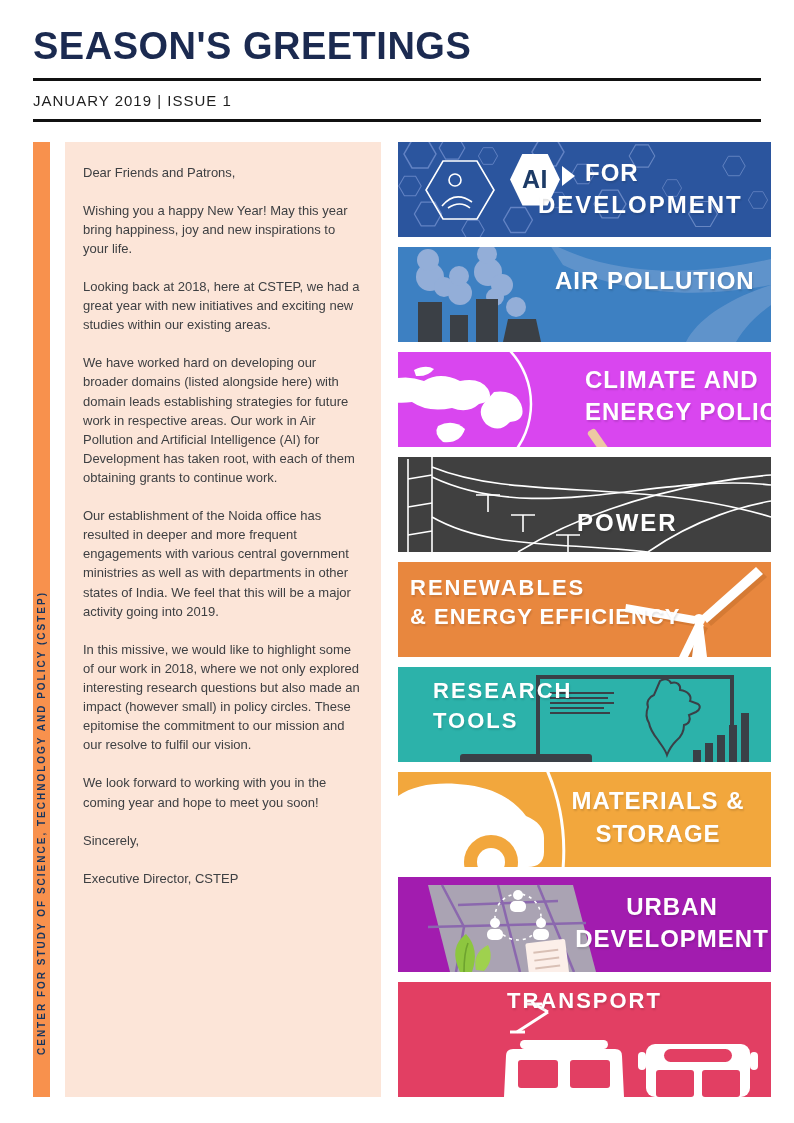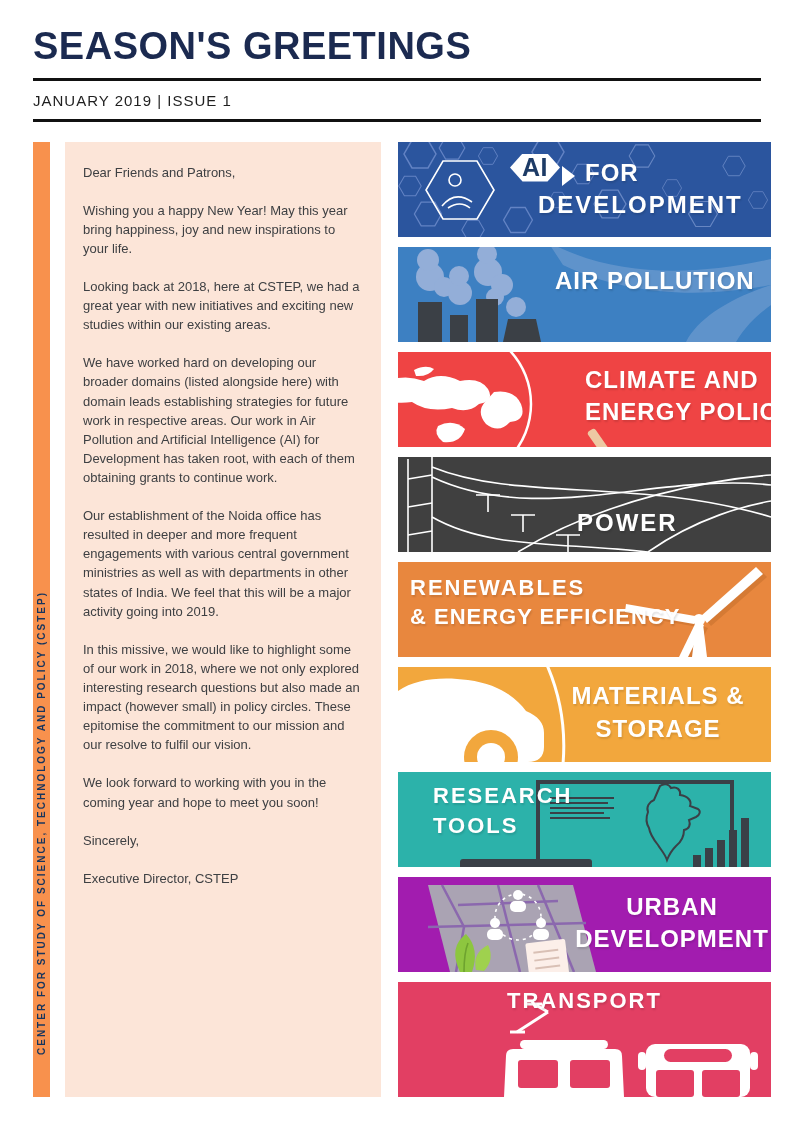--- a/index.html
+++ b/index.html
@@ -25,21 +25,21 @@
   .letter .sig-line { margin-bottom:0; }
 
   
   .banners { flex:1 1 auto; display:flex; flex-direction:column; gap:10px; }
   .banner { position:relative; overflow:hidden; flex:0 0 95px; height:95px; }
   .banner.b9 { flex:1 1 auto; height:auto; }
   .banner svg { position:absolute; inset:0; width:100%; height:100%; display:block; }
   .line { position:absolute; color:#ffffff; font-weight:700; font-size:24px; letter-spacing:1px; white-space:nowrap; text-shadow:1px 2px 2px rgba(0,0,0,0.12); }
 
   
-  .ai-badge { position:absolute; left:112px; top:12px; width:50px; height:28px; background:#ffffff;
+  .ai-badge { position:absolute; left:112px; top:12px; width:50px; height:52px; background:#ffffff;
               clip-path:polygon(25% 0,75% 0,100% 50%,75% 100%,25% 100%,0 50%);
               display:flex; align-items:center; justify-content:center;
               color:#1d3b66; font-weight:700; font-size:25px; letter-spacing:0.5px; }
   .ai-chevron { position:absolute; left:164px; top:24px; width:0; height:0;
                 border-top:10px solid transparent; border-bottom:10px solid transparent; border-left:13px solid #ffffff; }
   .b1 .l1 { left:187px; top:17px; }
   .b1 .l2 { left:140px; top:49px; letter-spacing:2px; }
 
   
   .b2 .l1 { left:157px; top:20px; }
@@ -165,21 +165,21 @@
           <g fill="#3b4046">
             <rect x="20" y="55" width="24" height="40"></rect>
             <rect x="52" y="68" width="18" height="27"></rect>
             <rect x="78" y="52" width="22" height="43"></rect>
             <path d="M110,72 L138,72 L143,95 L105,95 Z"></path>
           </g>
         </svg>
         <div class="line l1">AIR POLLUTION</div>
       </div>
 
-      <div class="banner b3" style="background: #ef4444;">
+      <div class="banner b3" style="background: #d946ef;">
         <svg viewBox="0 0 373 95" preserveAspectRatio="xMidYMid slice">
           <circle cx="55" cy="52" r="78" fill="none" stroke="#ffffff" stroke-width="2.5"></circle>
           <g fill="#ffffff">
             <path d="M-20,34 Q2,20 26,29 Q42,19 62,29 Q82,25 90,37 Q97,49 81,52 Q70,62 54,56 Q30,61 14,50 Q-6,53 -20,45 Z"></path>
             <path d="M96,40 Q116,37 123,52 Q129,68 112,70 Q101,82 88,72 Q78,60 87,50 Z"></path>
             <path d="M40,74 Q55,66 67,77 Q62,92 45,90 Q35,82 40,74 Z"></path>
             <path d="M16,18 Q28,12 36,17 Q30,25 18,24 Z"></path>
           </g>
           <rect x="196" y="76" width="9" height="34" rx="3" fill="#edc9a3" transform="rotate(-35 200 90)"></rect>
         </svg>
@@ -220,31 +220,20 @@
             <polygon points="297,54 228,42 227,50 296,62"></polygon>
             <polygon points="298,60 281,95 290,95 306,63"></polygon>
             <circle cx="301" cy="58" r="6"></circle>
             <polygon points="298,62 305,62 309,95 294,95"></polygon>
           </g>
         </svg>
         <div class="line l1">RENEWABLES</div>
         <div class="line l2">&amp; ENERGY EFFICIENCY</div>
       </div>
 
-      <div class="banner b7" style="background: rgb(242, 167, 61);">
-        <svg viewBox="0 0 373 95" preserveAspectRatio="xMidYMid slice">
-          <path d="M-5,95 L-5,28 C12,12 42,9 70,13 C100,17 118,30 128,44 C140,49 146,56 146,66 L146,80 C146,90 140,95 130,95 Z" fill="#ffffff"></path>
-          <circle cx="93" cy="90" r="27" fill="#f2a73d"></circle>
-          <circle cx="93" cy="90" r="14" fill="#ffffff"></circle>
-          <path d="M149,-2 C162,28 168,62 165,97" fill="none" stroke="#ffffff" stroke-width="3"></path>
-        </svg>
-        <div class="line l1">MATERIALS &amp;</div>
-        <div class="line l2">STORAGE</div>
-      </div>
-
       <div class="banner b6" style="background: rgb(44, 178, 170);">
         <svg viewBox="0 0 373 95" preserveAspectRatio="xMidYMid slice">
           <rect x="140" y="10" width="194" height="92" fill="none" stroke="#3a4047" stroke-width="4"></rect>
           <rect x="62" y="87" width="132" height="10" rx="3" fill="#3a4047"></rect>
           <g stroke="#3a4047" stroke-width="2" fill="none">
             <path d="M152,26 H216"></path>
               <path d="M152,31 H210"></path>
               <path d="M152,36 H216"></path>
               <path d="M152,41 H206"></path>
               <path d="M152,46 H212"></path>
@@ -253,20 +242,31 @@
           <g fill="#3a4047">
             <rect x="295" y="83" width="8" height="12"></rect>
             <rect x="307" y="76" width="8" height="19"></rect>
             <rect x="319" y="68" width="8" height="27"></rect>
             <rect x="331" y="58" width="8" height="37"></rect>
             <rect x="343" y="46" width="8" height="49"></rect>
           </g>
         </svg>
         <div class="line l1">RESEARCH</div>
         <div class="line l2">TOOLS</div>
+      </div>
+
+      <div class="banner b7" style="background: rgb(242, 167, 61);">
+        <svg viewBox="0 0 373 95" preserveAspectRatio="xMidYMid slice">
+          <path d="M-5,95 L-5,28 C12,12 42,9 70,13 C100,17 118,30 128,44 C140,49 146,56 146,66 L146,80 C146,90 140,95 130,95 Z" fill="#ffffff"></path>
+          <circle cx="93" cy="90" r="27" fill="#f2a73d"></circle>
+          <circle cx="93" cy="90" r="14" fill="#ffffff"></circle>
+          <path d="M149,-2 C162,28 168,62 165,97" fill="none" stroke="#ffffff" stroke-width="3"></path>
+        </svg>
+        <div class="line l1">MATERIALS &amp;</div>
+        <div class="line l2">STORAGE</div>
       </div>
 
       <div class="banner b8" style="background: #a21caf;">
         <svg viewBox="0 0 373 95" preserveAspectRatio="xMidYMid slice">
           <polygon points="30,8 175,8 198,95 52,95" fill="#aaa3b3"></polygon>
           <g stroke="#8b68ae" stroke-width="2.5" fill="none">
             <path d="M100,8 L122,95"></path>
             <path d="M140,8 L176,95"></path>
             <path d="M30,50 L188,46"></path>
             <path d="M44,8 L66,50 L58,95"></path>

